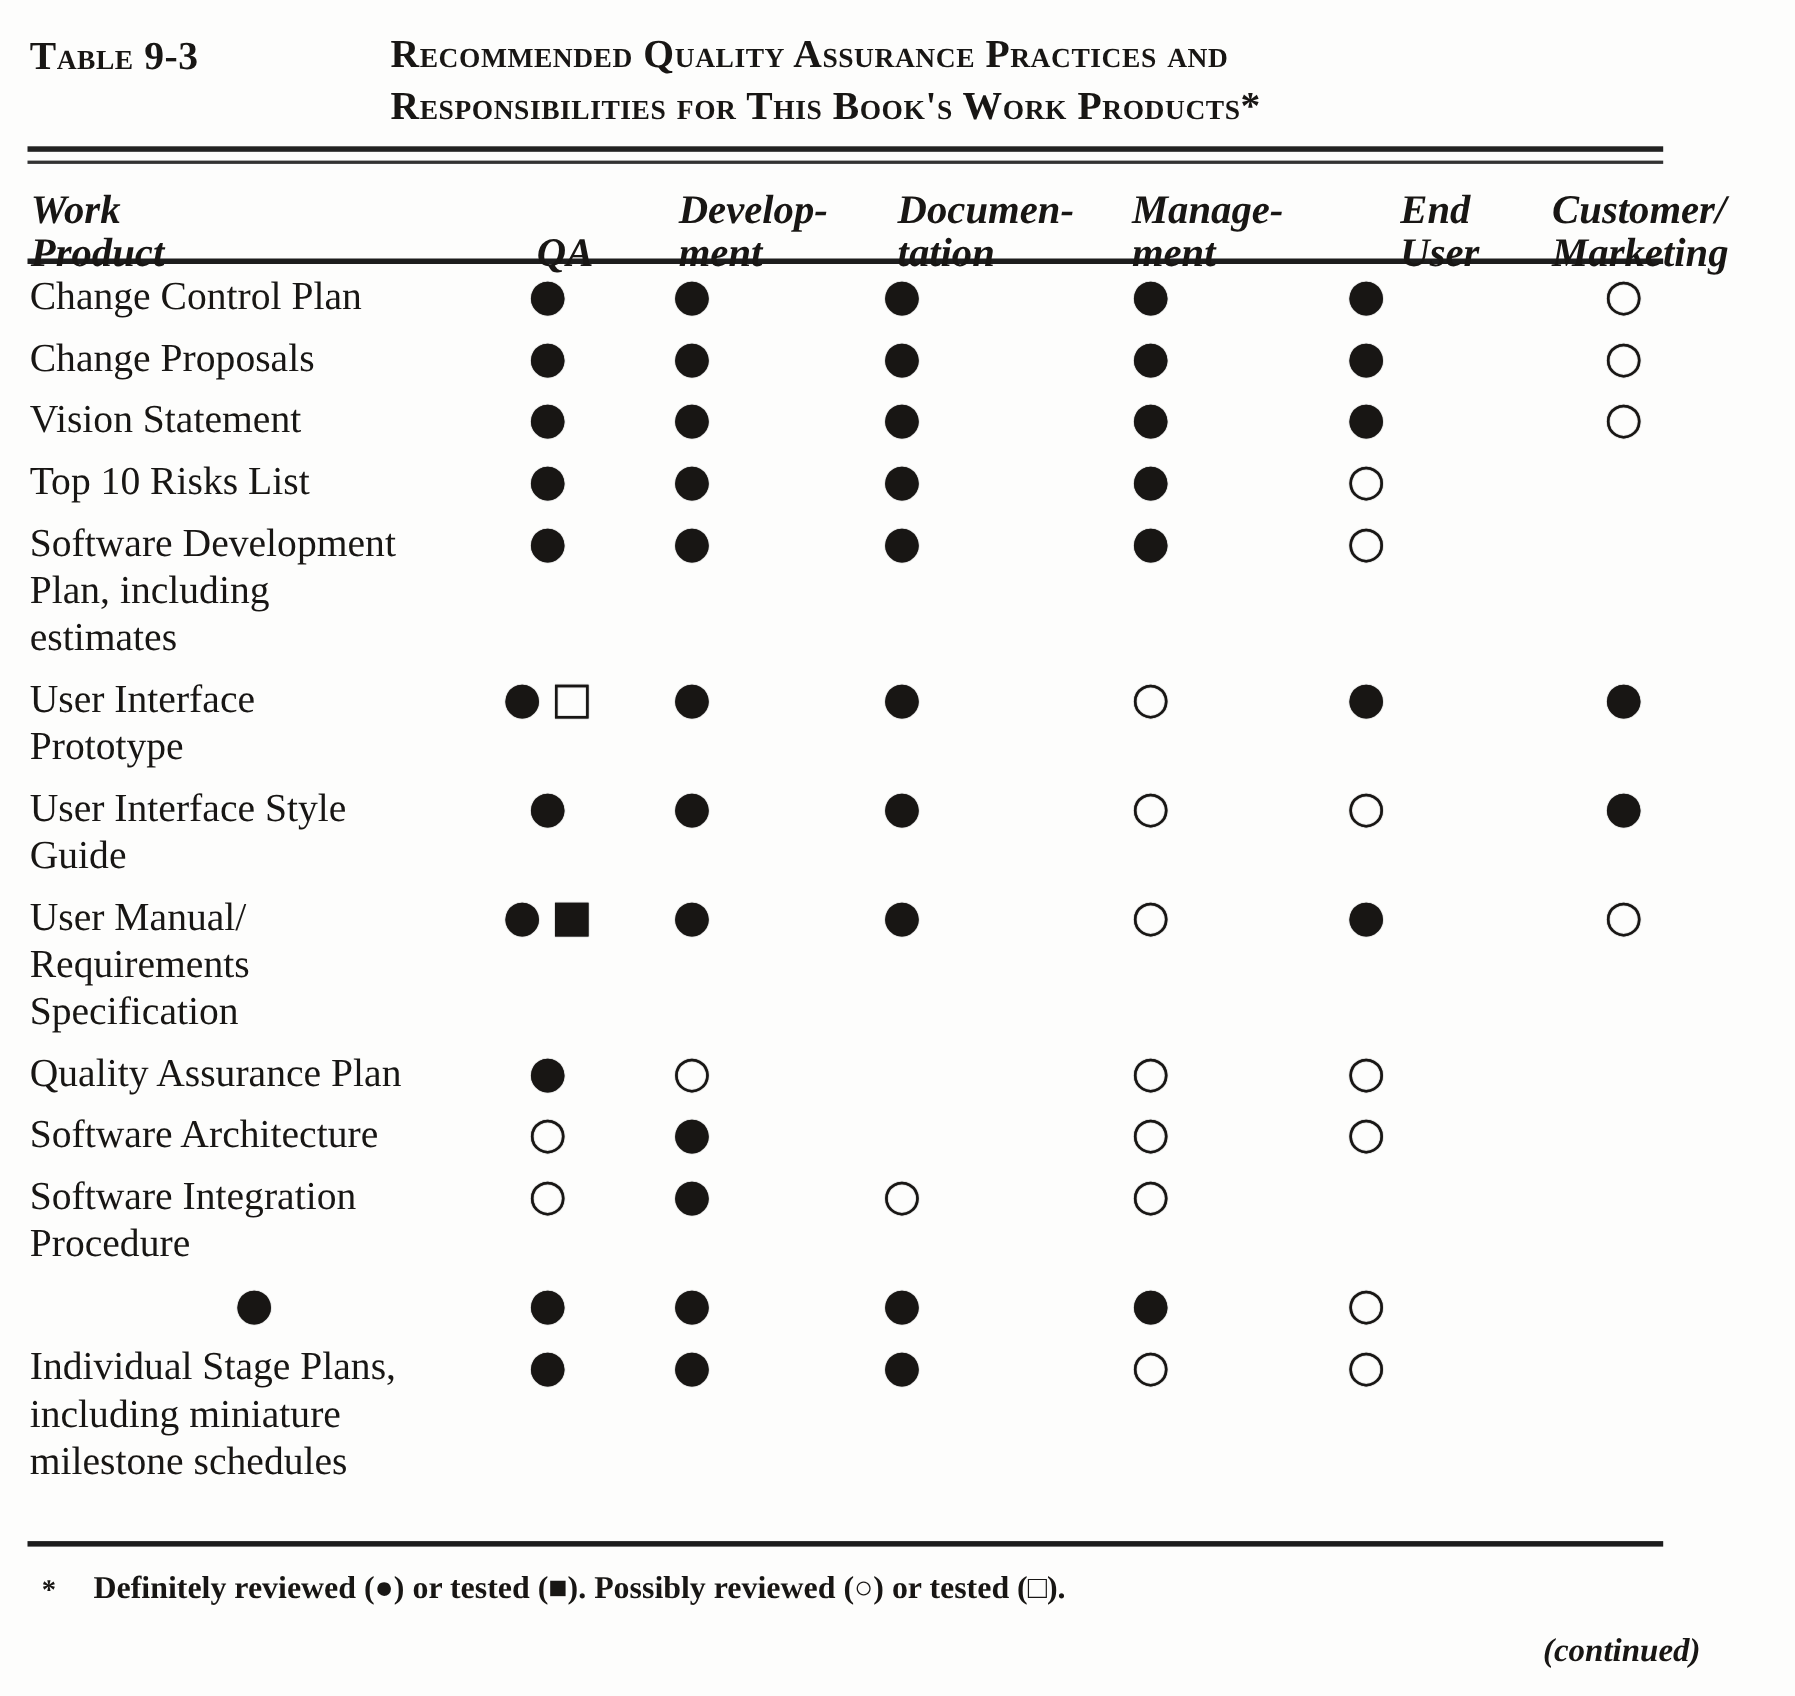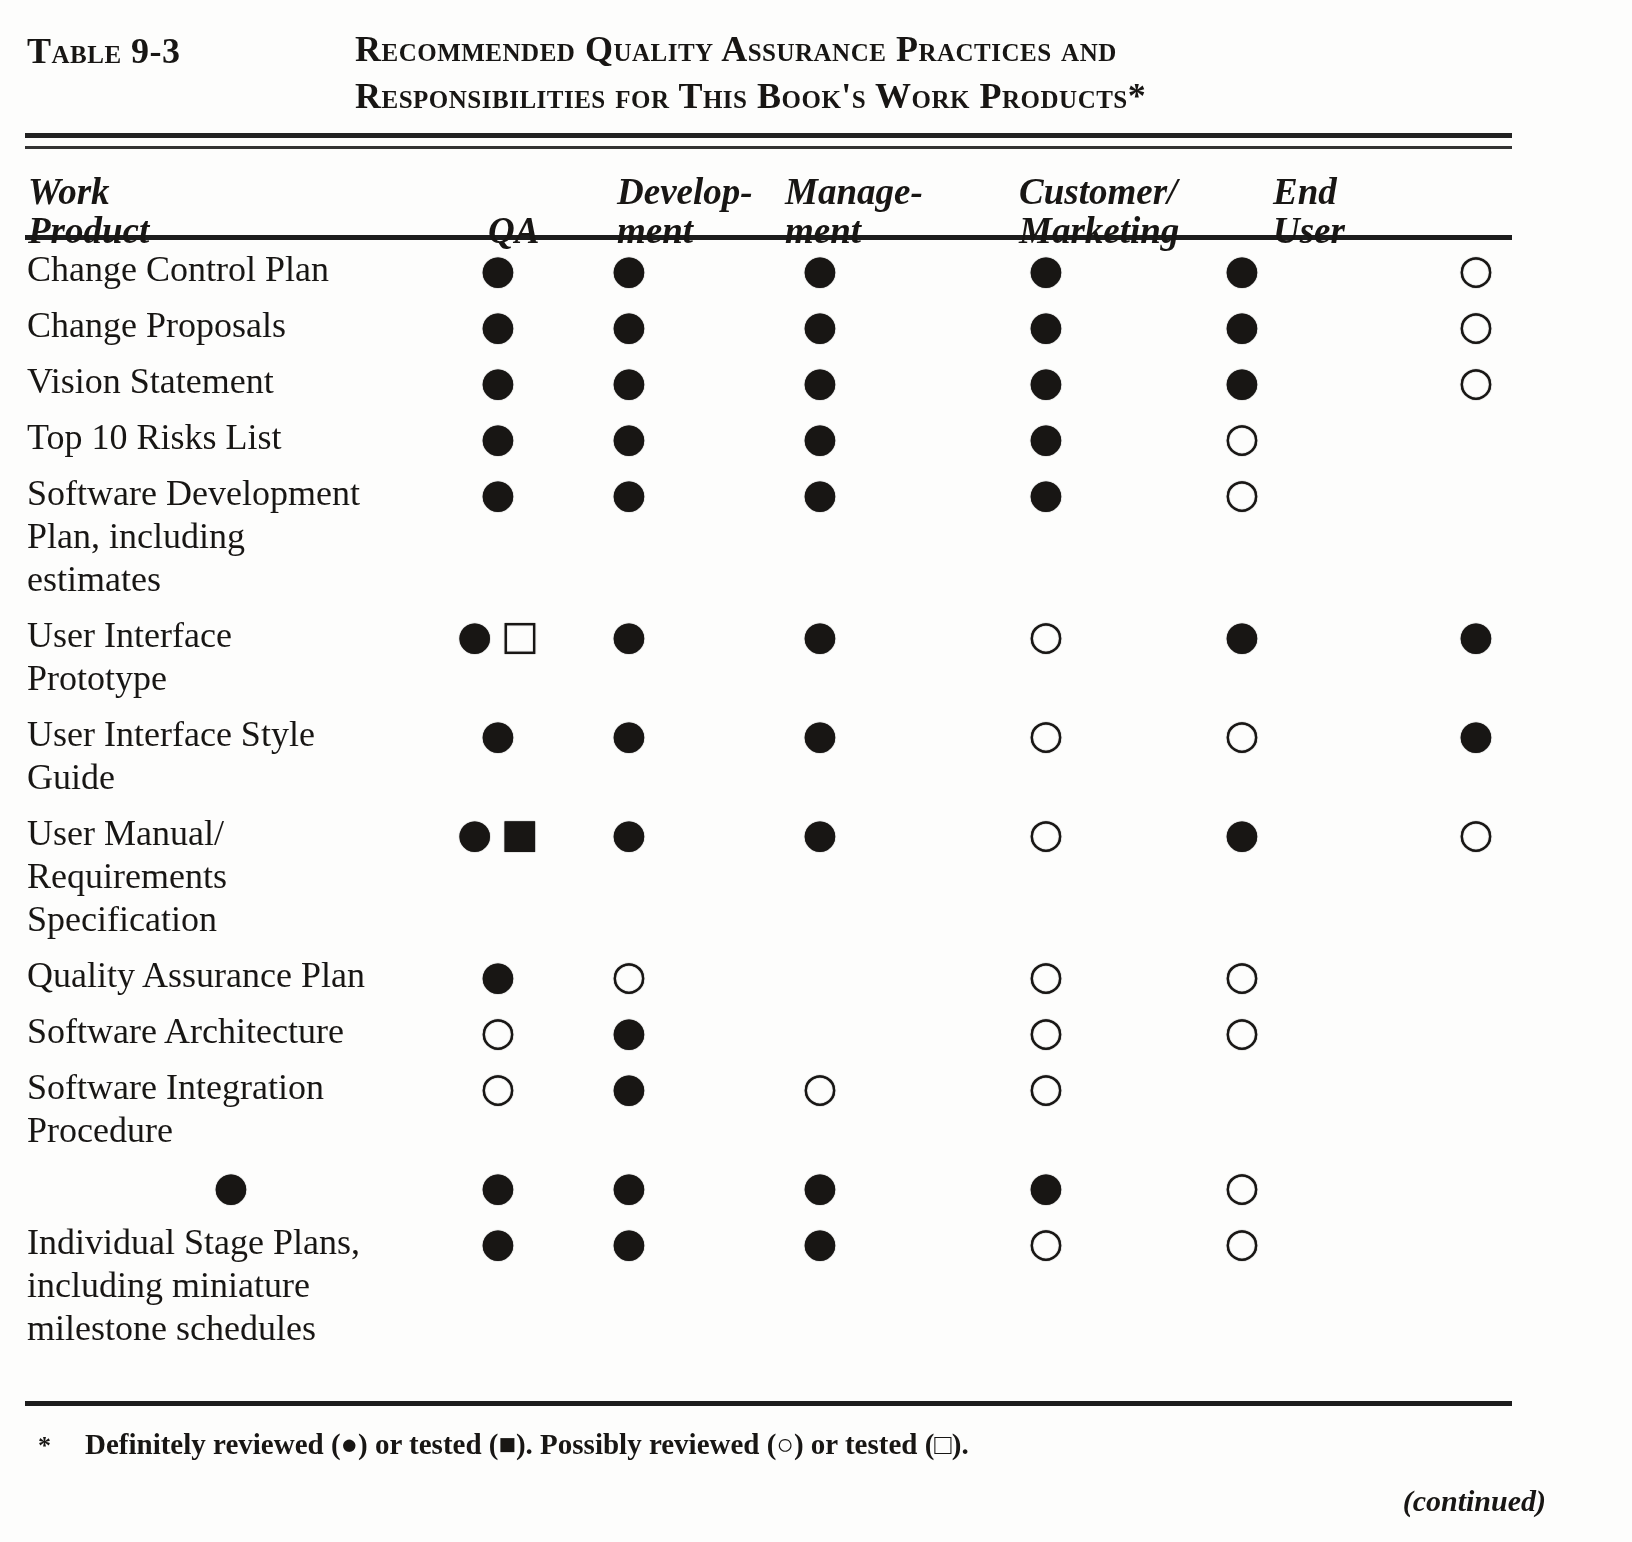--- a/index.html
+++ b/index.html
@@ -120,26 +120,28 @@
 <div class="rule rule-double"></div>
 <div class="rule rule-thick-header"></div>
 <div class="rule rule-bottom"></div>
 
 <div class="grid7 col-headers">
   <div class="col-head ph-work">Work
 Product</div>
   <div class="col-head ph-qa">QA</div>
   <div class="col-head ph-dev">Develop-
 ment</div>
+  <div class="col-head ph-doc">Documen-
+tation</div>
   <div class="col-head ph-mgmt">Manage-
 ment</div>
+  <div class="col-head ph-end">End
+User</div>
   <div class="col-head ph-cust">Customer/
 Marketing</div>
-  <div class="col-head ph-end">End
-User</div>
 </div>
 
 <div class="rows">
 
   <div class="grid7 trow">
     <div class="cell-label">Change Control Plan</div>
     <div class="cell-sym">●</div>
     <div class="cell-sym">●</div>
     <div class="cell-sym">●</div>
     <div class="cell-sym">●</div>

